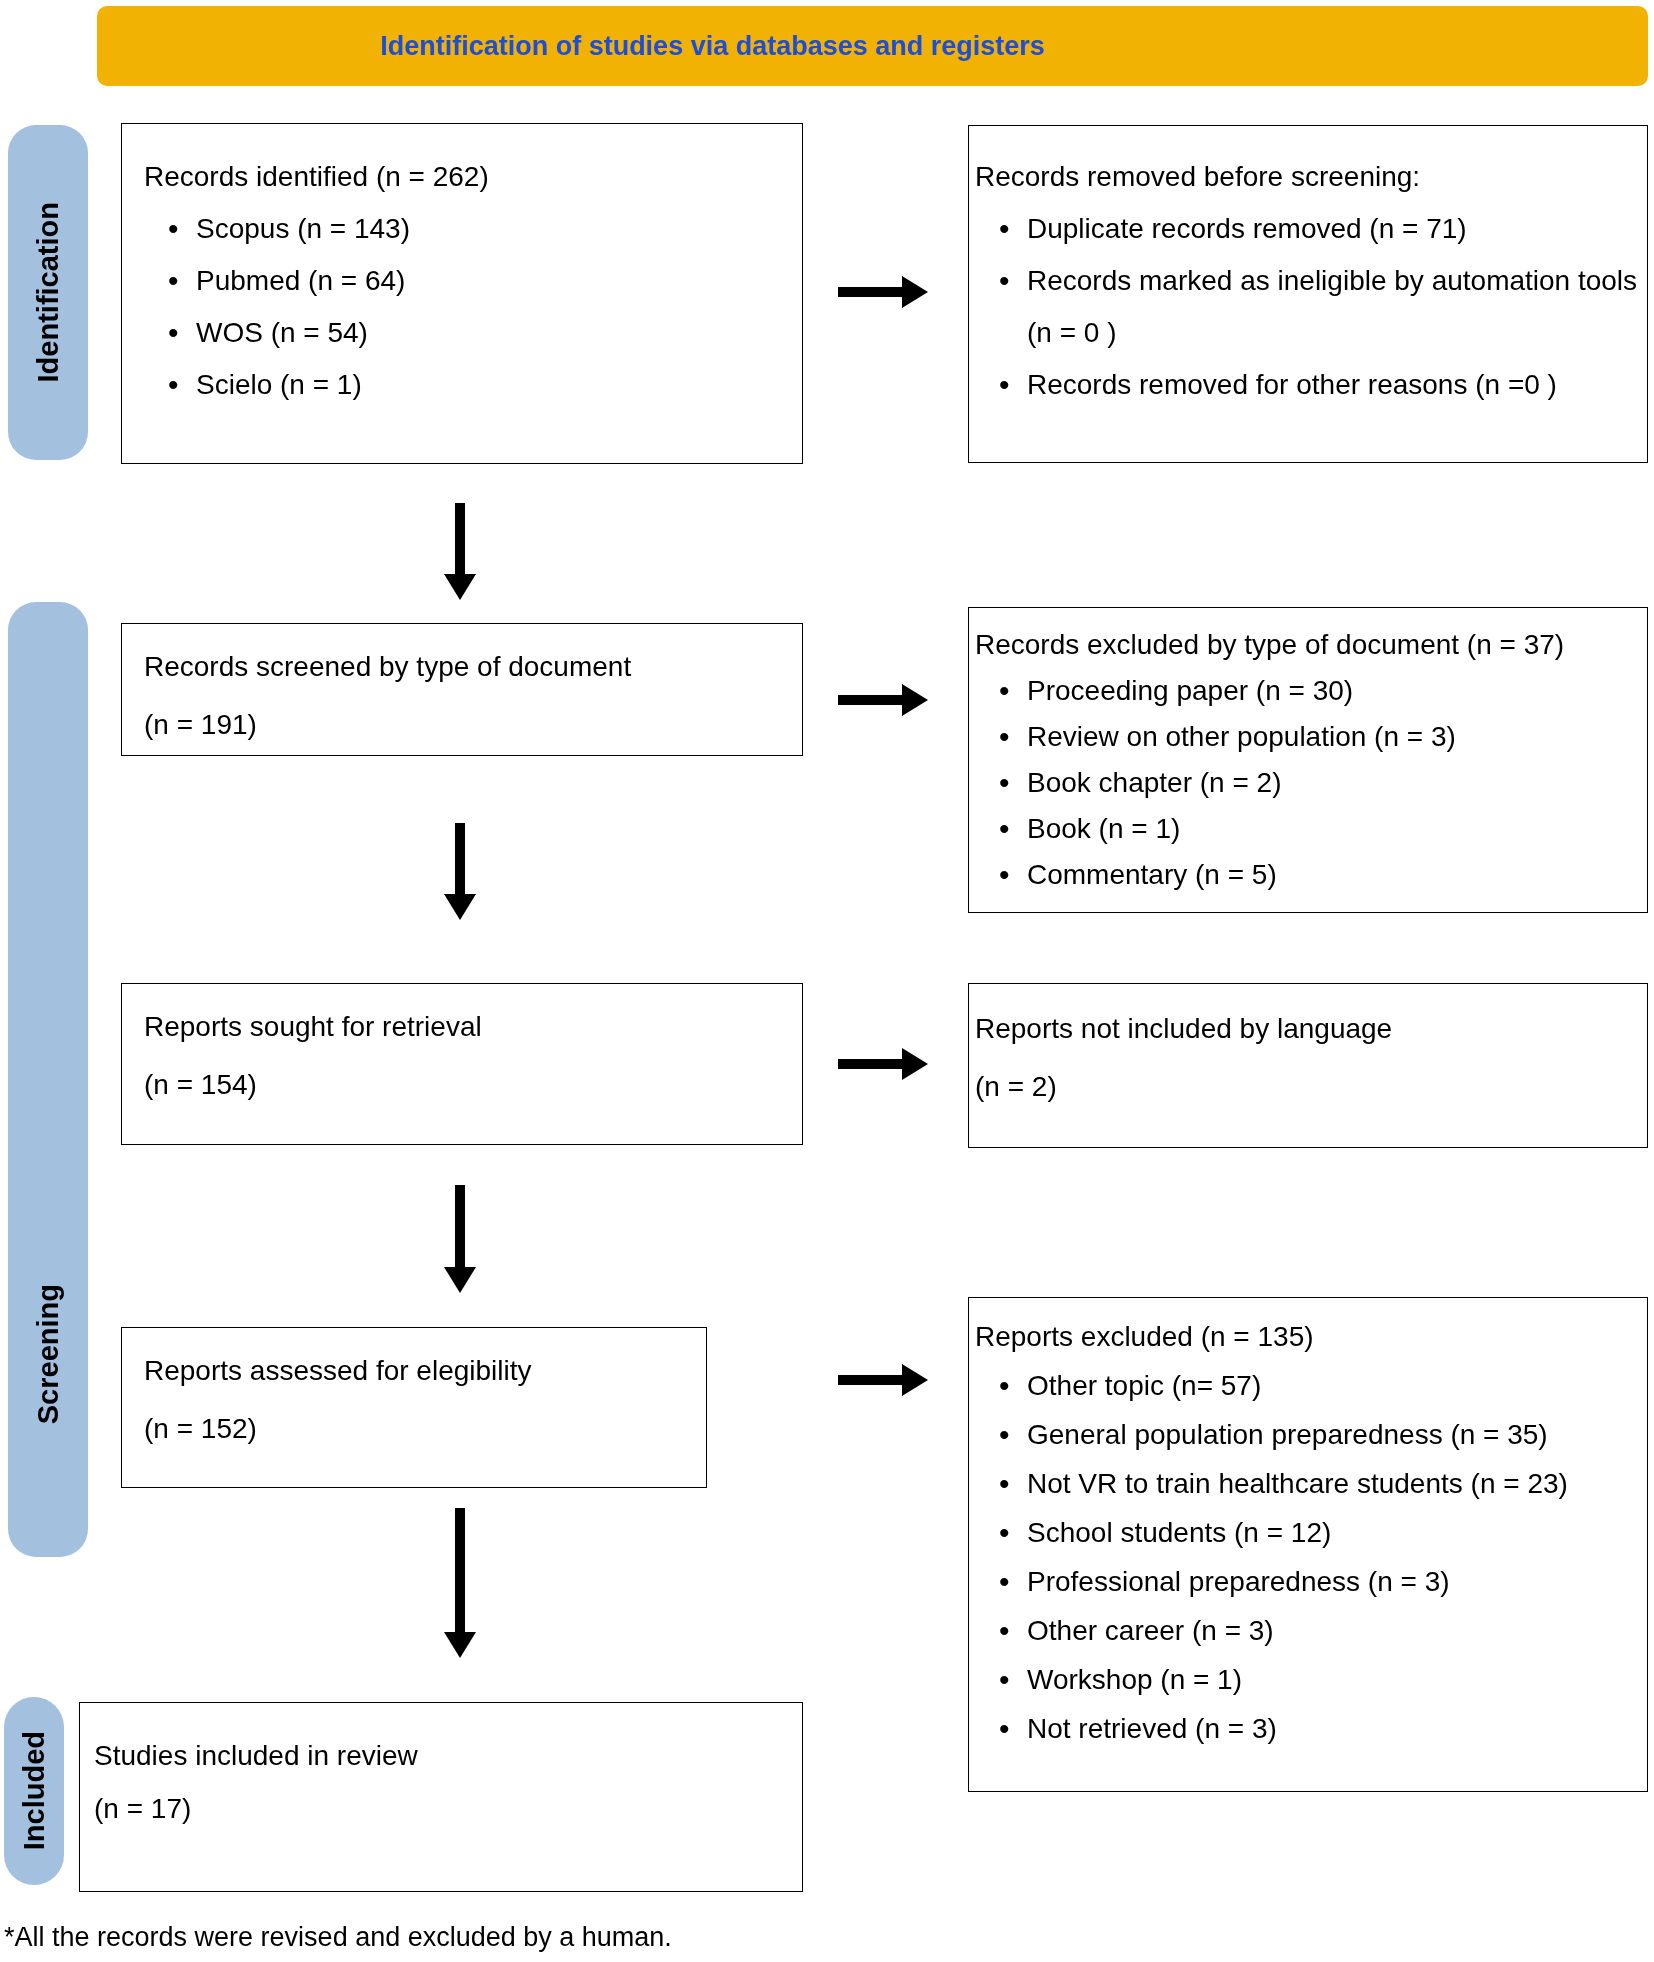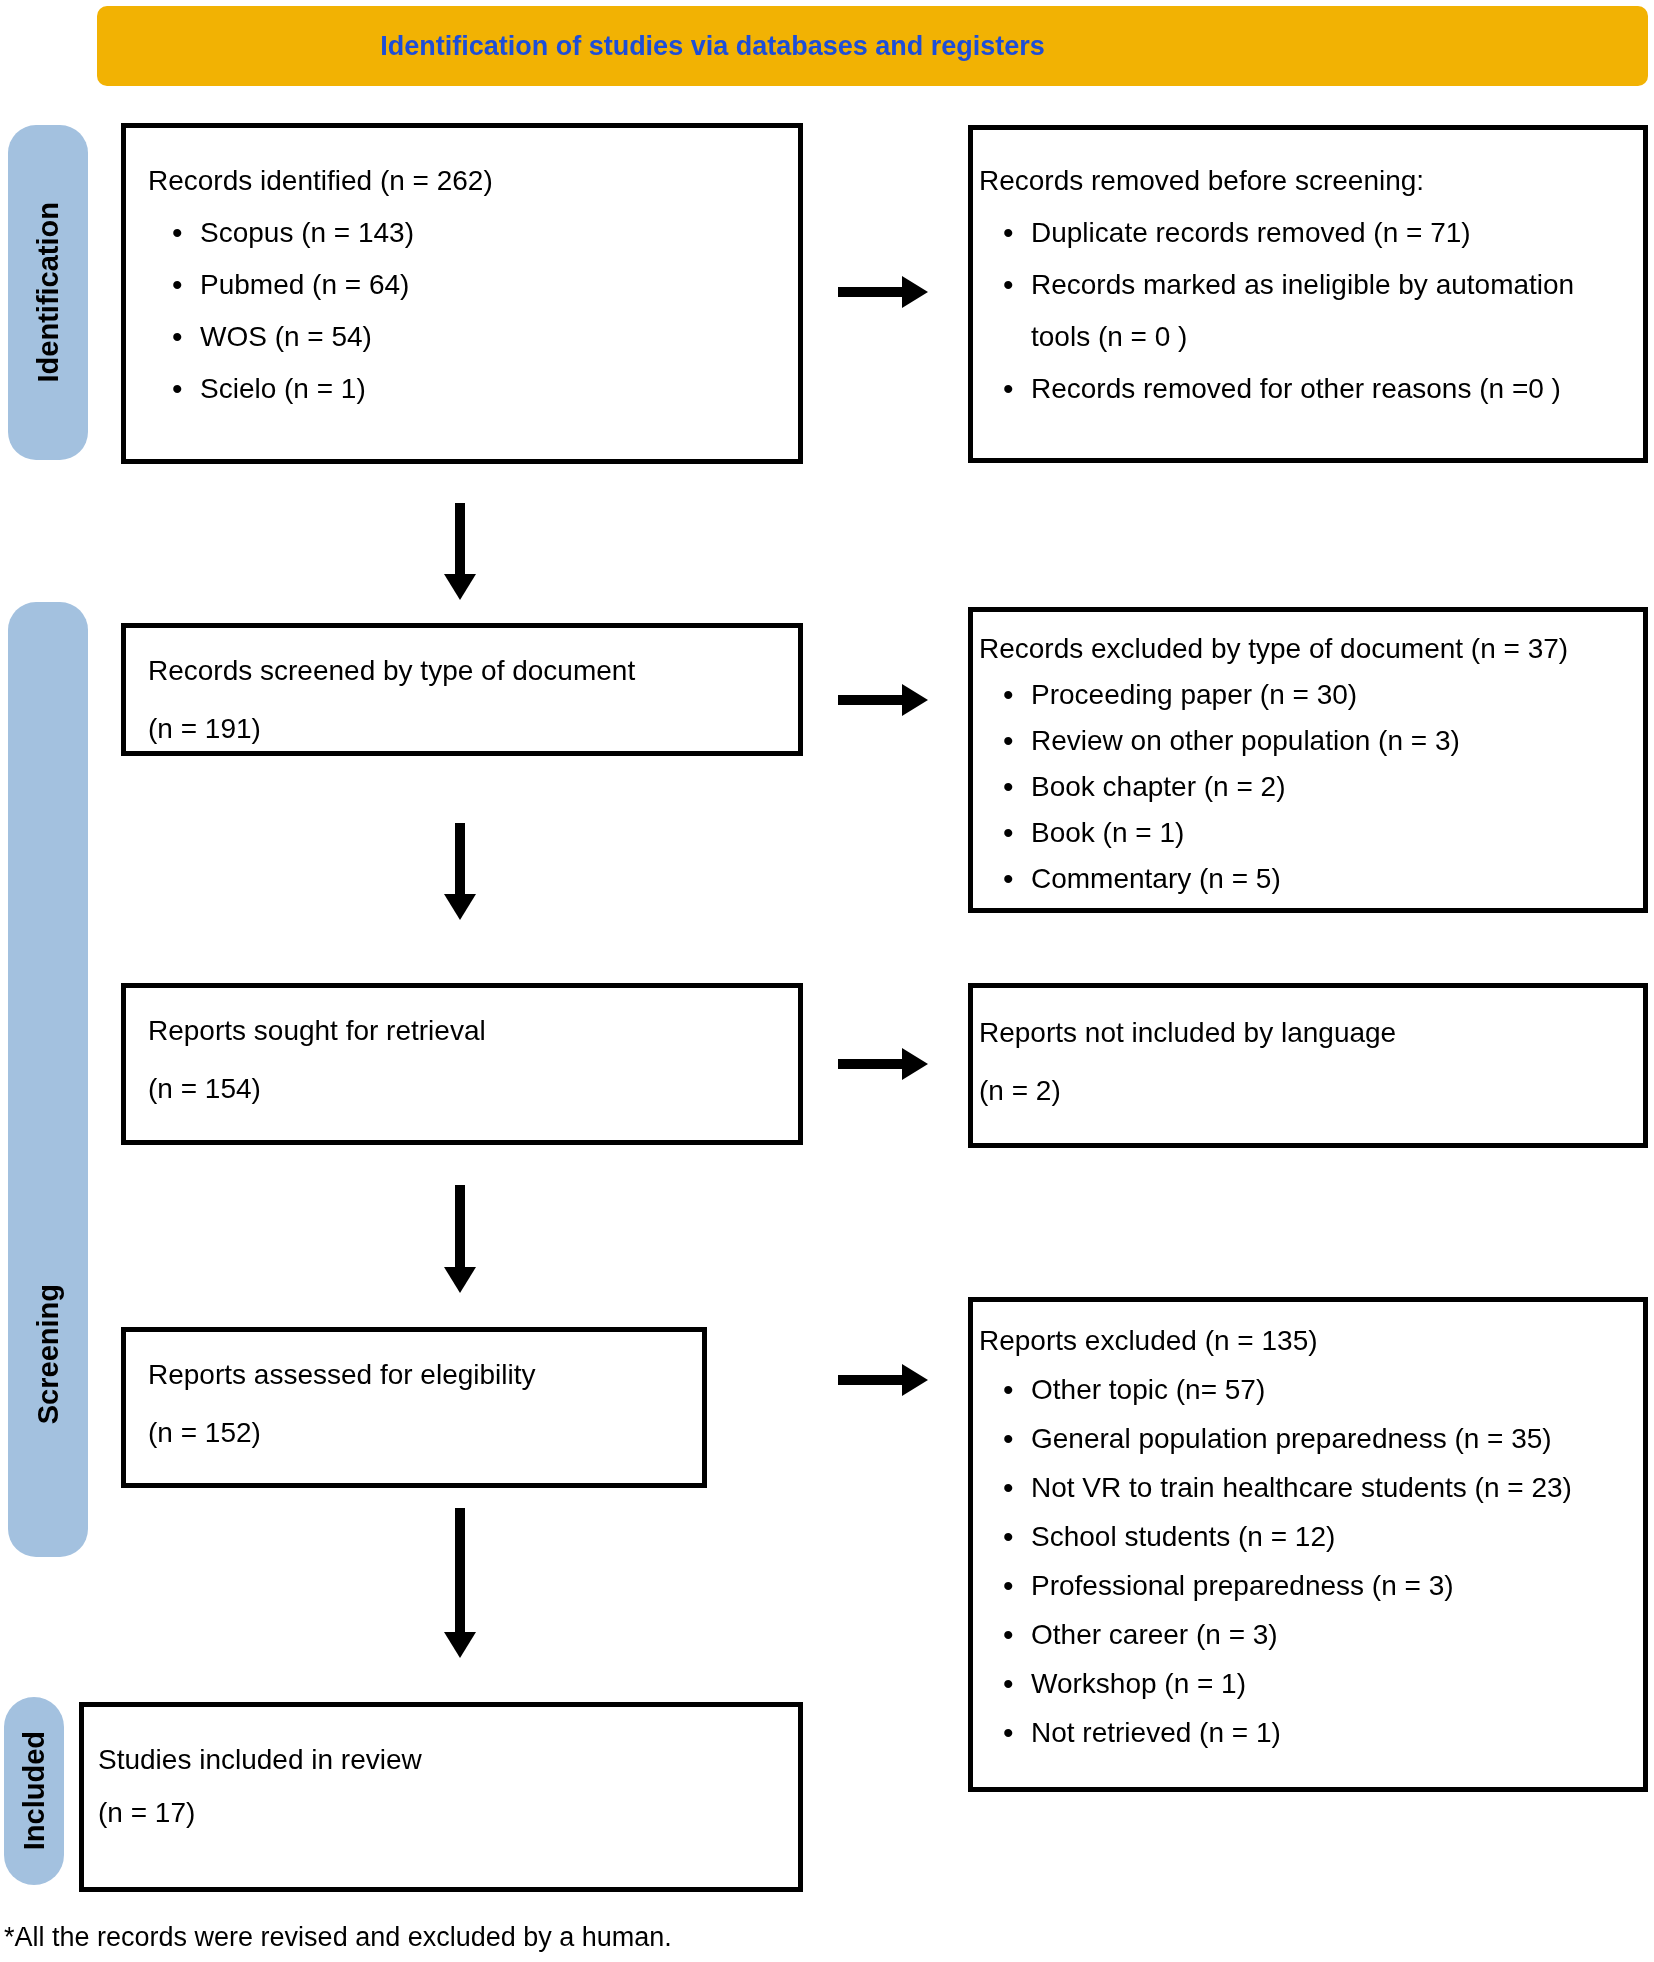--- a/index.html
+++ b/index.html
@@ -29,21 +29,21 @@
     writing-mode:vertical-rl; transform:rotate(180deg);
     font-weight:bold; font-size:29px; color:#000;
   }
   #pill-identification { left:8px;  top:125px;  width:80px; height:335px; }
   #pill-screening      { left:8px;  top:602px;  width:80px; height:955px; }
   #pill-screening span { margin-top:550px; }
   #pill-included       { left:4px;  top:1697px; width:60px; height:188px; border-radius:30px; }
 
   
   .box {
-    position:absolute; border:5px solid #000000; background:#fff;
+    position:absolute; border:1px solid #000000; background:#fff;
     box-sizing:border-box; font-size:28px;
   }
   .box .bullets { list-style:none; margin:0; padding:0; }
   .bullets li { position:relative; padding-left:52px; }
   .bullets li::before { content:"\2022"; position:absolute; left:24px; top:0; font-size:30px; }
 
   #box-records-identified { left:121px; top:123px;  width:682px; height:341px; padding:27px 15px 0 22px; line-height:52px; }
   #box-records-removed    { left:968px; top:125px;  width:680px; height:338px; padding:25px 8px 0 6px;   line-height:52px; }
   #box-records-screened   { left:121px; top:623px;  width:682px; height:133px; padding:14px 15px 0 22px; line-height:58px; }
   #box-records-excluded   { left:968px; top:607px;  width:680px; height:306px; padding:14px 4px 0 6px;   line-height:46px; }
@@ -145,21 +145,21 @@
 <div class="box" id="box-reports-excluded">
   <div class="title">Reports excluded (n = 135)</div>
   <ul class="bullets">
     <li>Other topic (n= 57)</li>
     <li>General population preparedness (n = 35)</li>
     <li>Not VR to train healthcare students (n = 23)</li>
     <li>School students (n = 12)</li>
     <li>Professional preparedness (n = 3)</li>
     <li>Other career (n = 3)</li>
     <li>Workshop (n = 1)</li>
-    <li>Not retrieved (n = 1)</li>
+    <li>Not retrieved (n = 3)</li>
   </ul>
 </div>
 
 <div class="box" id="box-studies-included">
   <div>Studies included in review</div>
   <div>(n = 17)</div>
 </div>
 
 <div class="varrow" id="varrow-1">
     <div class="shaft"></div>

